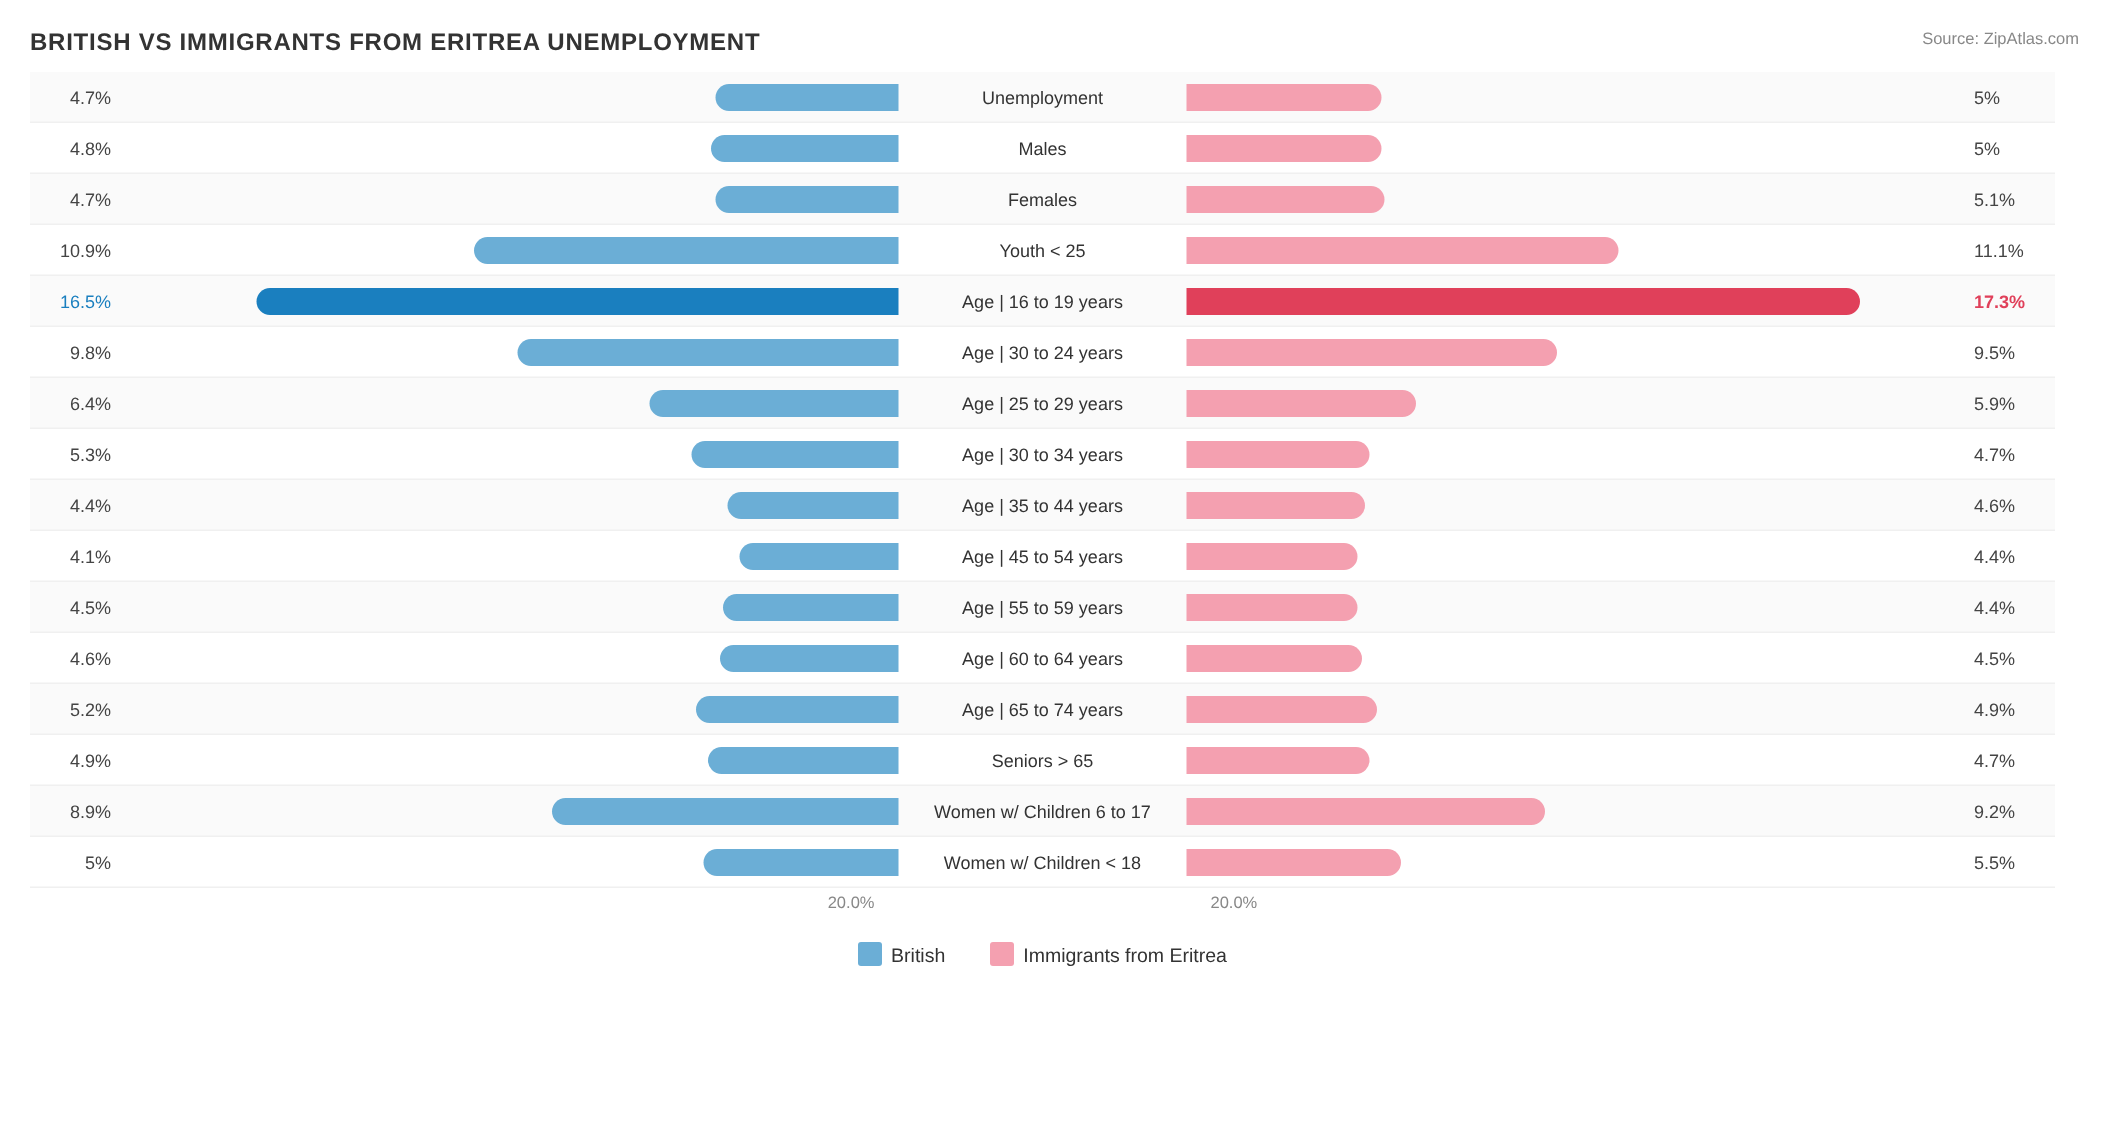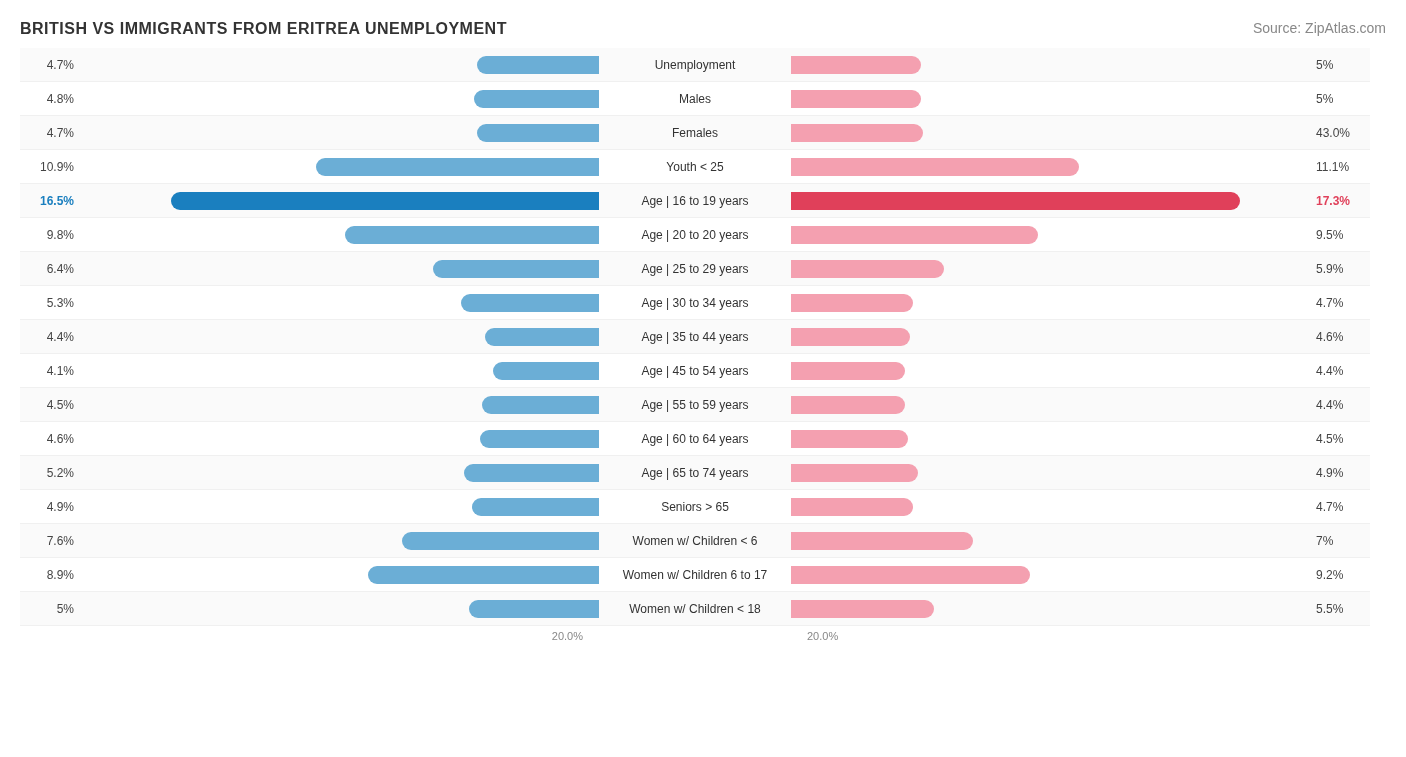--- a/index.html
+++ b/index.html
@@ -19,21 +19,21 @@
       font-weight: bold;
       text-transform: uppercase;
       color: #333;
       margin-bottom: 4px;
       letter-spacing: 0.5px;
     }
     .source-label {
       position: absolute;
       top: 20px;
       right: 20px;
-      font-size: 14px;
+      font-size: 11px;
       color: #888;
     }
     .chart-area {
       width: 100%;
       margin-top: 10px;
     }
     .bar-row {
       display: flex;
       align-items: center;
       width: 100%;
@@ -136,21 +136,21 @@
     .axis-bar-area-right {
       flex: 1;
       display: flex;
       justify-content: flex-start;
       font-size: 11px;
       color: #888;
       padding-left: 2px;
     }
 
     
-    .bar-row.highlight-left .left-val { color: #1a7fbf; font-weight: bold; }
+    .bar-row.highlight-left .left-val { color: #1a7fbf; font-weight: normal; }
     .bar-row.highlight-right .right-val { color: #e0405a; font-weight: bold; }
   </style>
 </head>
 <body>
 
 <div class="chart-container">
   <div class="chart-title">BRITISH VS IMMIGRANTS FROM ERITREA UNEMPLOYMENT</div>
   <div class="source-label">Source: ZipAtlas.com</div>
 
   <div class="chart-area" id="chart-area">
@@ -179,21 +179,21 @@
     </div>
       <div class="bar-row">
       <div class="left-val">4.7%</div>
       <div class="left-bar-container">
         <div class="left-bar" style="width:23.5%; background:#6baed6;"></div>
       </div>
       <div class="center-label">Females</div>
       <div class="right-bar-container">
         <div class="right-bar" style="width:25.5%; background:#f4a0b0;"></div>
       </div>
-      <div class="right-val">43.0%</div>
+      <div class="right-val">5.1%</div>
     </div>
       <div class="bar-row">
       <div class="left-val">10.9%</div>
       <div class="left-bar-container">
         <div class="left-bar" style="width:54.50000000000001%; background:#6baed6;"></div>
       </div>
       <div class="center-label">Youth &lt; 25</div>
       <div class="right-bar-container">
         <div class="right-bar" style="width:55.49999999999999%; background:#f4a0b0;"></div>
       </div>
@@ -208,21 +208,21 @@
       <div class="right-bar-container">
         <div class="right-bar" style="width:86.5%; background:#e0405a;"></div>
       </div>
       <div class="right-val">17.3%</div>
     </div>
       <div class="bar-row">
       <div class="left-val">9.8%</div>
       <div class="left-bar-container">
         <div class="left-bar" style="width:49.00000000000001%; background:#6baed6;"></div>
       </div>
-      <div class="center-label">Age | 20 to 20 years</div>
+      <div class="center-label">Age | 30 to 24 years</div>
       <div class="right-bar-container">
         <div class="right-bar" style="width:47.5%; background:#f4a0b0;"></div>
       </div>
       <div class="right-val">9.5%</div>
     </div>
       <div class="bar-row">
       <div class="left-val">6.4%</div>
       <div class="left-bar-container">
         <div class="left-bar" style="width:32%; background:#6baed6;"></div>
       </div>
@@ -301,31 +301,20 @@
       <div class="bar-row">
       <div class="left-val">4.9%</div>
       <div class="left-bar-container">
         <div class="left-bar" style="width:24.500000000000004%; background:#6baed6;"></div>
       </div>
       <div class="center-label">Seniors &gt; 65</div>
       <div class="right-bar-container">
         <div class="right-bar" style="width:23.5%; background:#f4a0b0;"></div>
       </div>
       <div class="right-val">4.7%</div>
-    </div>
-      <div class="bar-row">
-      <div class="left-val">7.6%</div>
-      <div class="left-bar-container">
-        <div class="left-bar" style="width:38%; background:#6baed6;"></div>
-      </div>
-      <div class="center-label">Women w/ Children &lt; 6</div>
-      <div class="right-bar-container">
-        <div class="right-bar" style="width:35%; background:#f4a0b0;"></div>
-      </div>
-      <div class="right-val">7%</div>
     </div>
       <div class="bar-row">
       <div class="left-val">8.9%</div>
       <div class="left-bar-container">
         <div class="left-bar" style="width:44.5%; background:#6baed6;"></div>
       </div>
       <div class="center-label">Women w/ Children 6 to 17</div>
       <div class="right-bar-container">
         <div class="right-bar" style="width:46%; background:#f4a0b0;"></div>
       </div>
@@ -345,13 +334,23 @@
     </div>
 
   <div class="axis-row">
     <div class="axis-left-spacer"></div>
     <div class="axis-bar-area">20.0%</div>
     <div class="axis-center-spacer"></div>
     <div class="axis-bar-area-right">20.0%</div>
     <div class="axis-right-spacer"></div>
   </div>
 
+  <div class="legend">
+    <div class="legend-item">
+      <div class="legend-swatch" id="swatch-left" style="background: rgb(107, 174, 214);"></div>
+      <span>British</span>
+    </div>
+    <div class="legend-item">
+      <div class="legend-swatch" id="swatch-right" style="background: rgb(244, 160, 176);"></div>
+      <span>Immigrants from Eritrea</span>
+    </div>
+  </div>
 </div>
 
 </body></html>

